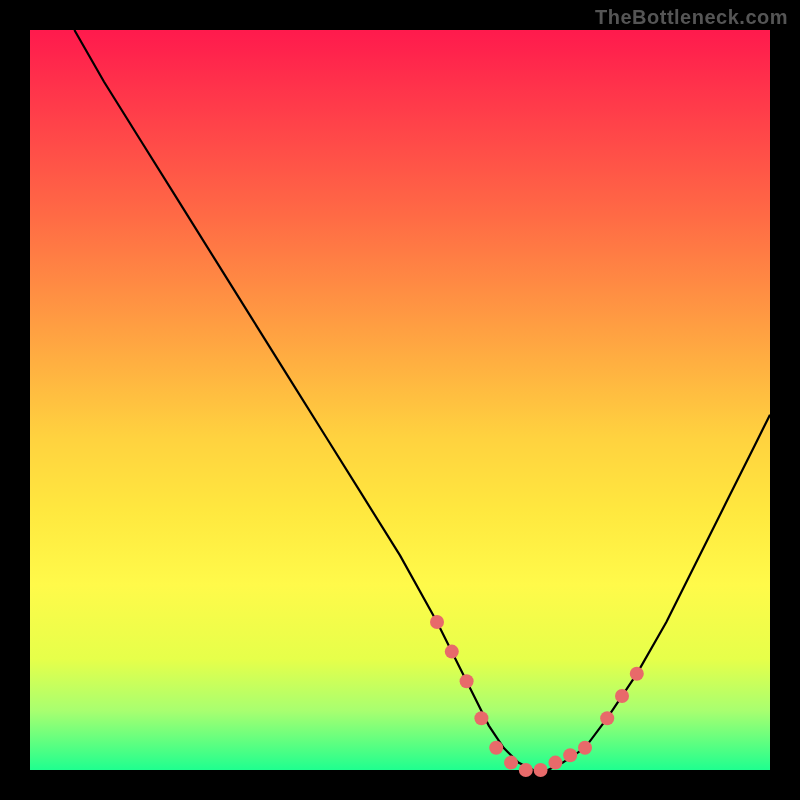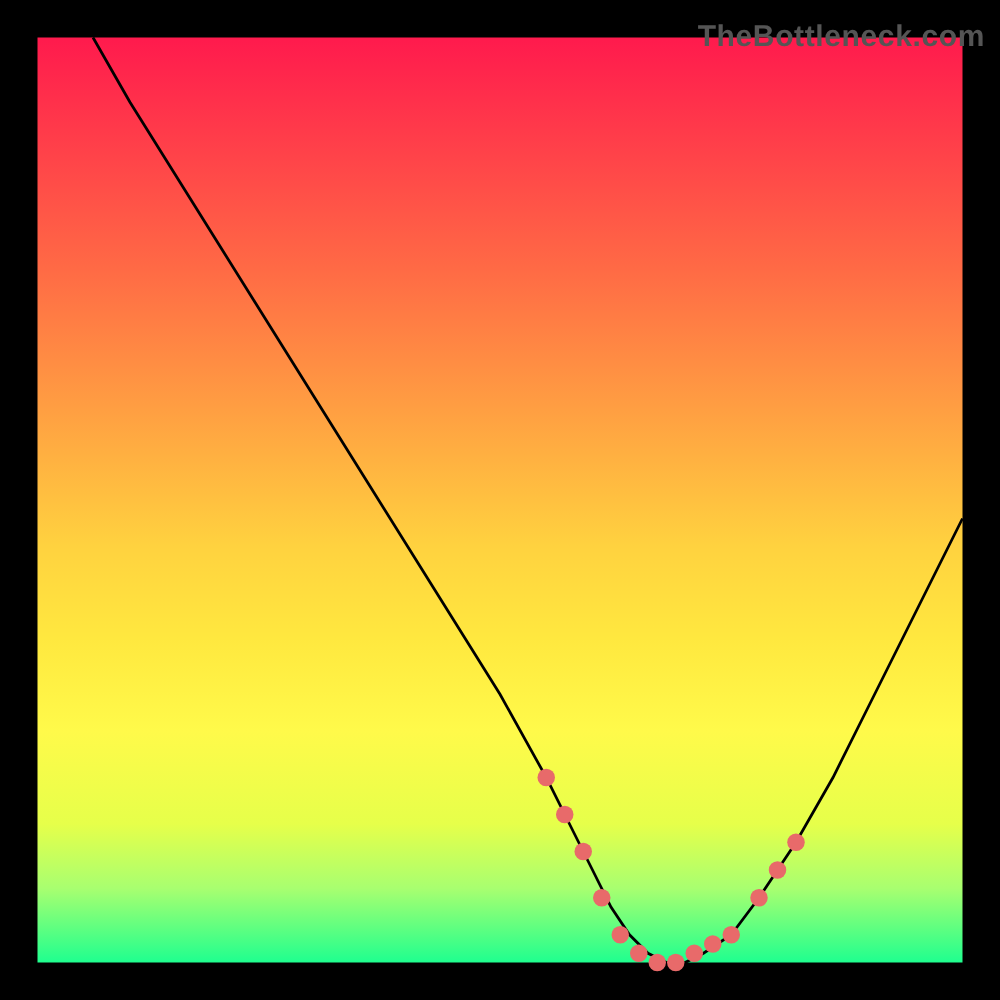--- a/index.html
+++ b/index.html
@@ -30,24 +30,24 @@
       #ff6a45 25%,
       #ffd23f 55%,
       #ffe83f 65%,
       #fffa4a 75%,
       #e6ff4a 85%,
       #a8ff70 92%,
       #1fff8f 100%);
   }
   .watermark {
     position: absolute;
-    top: 16px;
+    top: 6px;
     right: 12px;
     font-family: Arial, Helvetica, sans-serif;
-    font-size: 24px;
+    font-size: 20px;
     font-weight: 600;
     color: #555;
     letter-spacing: 0.5px;
   }
   svg.overlay {
     position: absolute;
     left: 30px;
     top: 30px;
     width: 740px;
     height: 740px;

